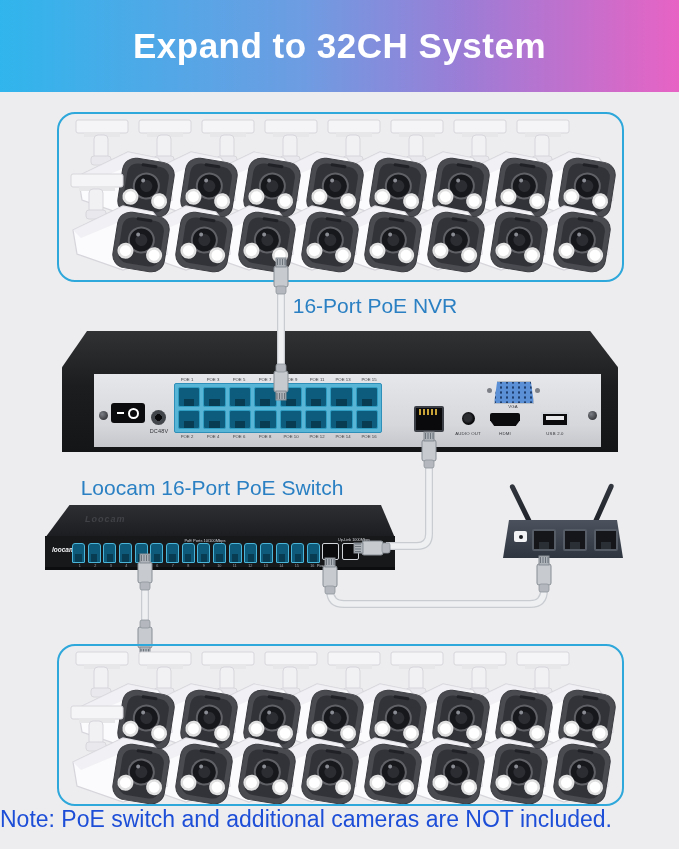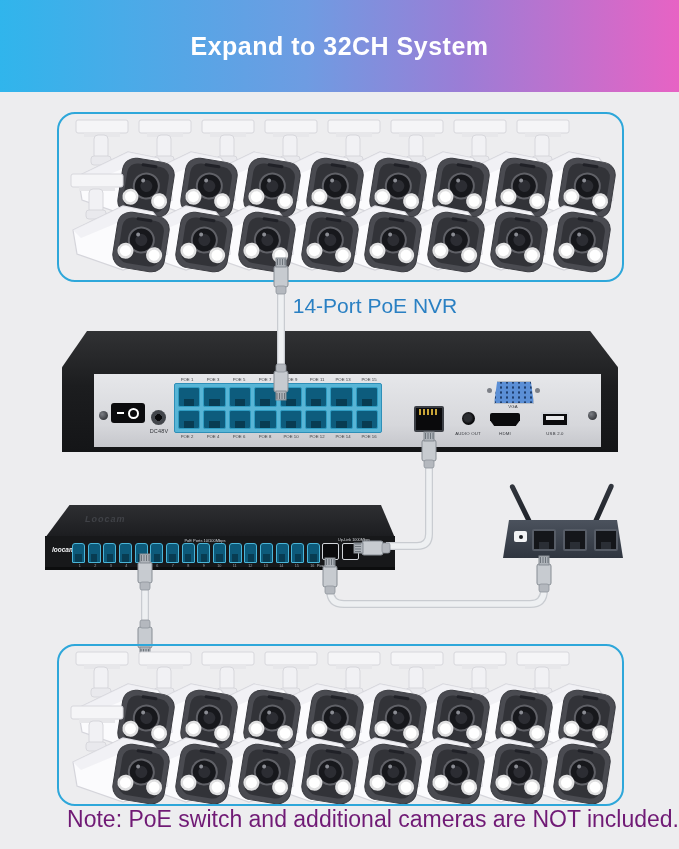--- a/index.html
+++ b/index.html
@@ -3,34 +3,34 @@
 <meta charset="utf-8">
 <style>
   html,body{margin:0;padding:0;background:#ededef;font-family:"Liberation Sans",sans-serif;}
   .page{position:relative;width:679px;height:849px;background:#ededef;overflow:hidden;margin:0 auto;}
   .abs{position:absolute;}
 
   
   .banner{position:absolute;left:0;top:0;width:679px;height:92px;
     background:linear-gradient(90deg,#30b5ec 0%,#6e9ce2 45%,#9b7dd6 68%,#e763c4 100%);
     display:flex;align-items:center;justify-content:center;}
-  .banner h1{margin:0;color:#fff;font-size:25px;font-weight:bold;letter-spacing:.5px;}
+  .banner h1{margin:0;color:#fff;font-size:35px;font-weight:bold;letter-spacing:.5px;}
 
   
   .cam-box{position:absolute;left:57px;width:563px;border:2.5px solid #2ea7da;border-radius:18px;}
   .cam-box.top{top:112px;height:166px;}
   .cam-box.bottom{top:644px;height:158px;}
   .cam-grid{position:absolute;left:0;top:0;width:100%;height:100%;}
 
   
   .lbl{position:absolute;color:#2a80c3;font-weight:400;text-align:center;}
   .nvr-lbl{left:260px;top:294px;width:230px;font-size:21px;}
   .sw-lbl{left:62px;top:476px;width:300px;font-size:21px;}
   .router-lbl{left:503px;top:482px;width:120px;font-size:20px;}
-  .note{position:absolute;left:0;top:806px;width:679px;text-align:right;color:#701a75;font-size:23px;}
+  .note{position:absolute;left:0;top:806px;width:679px;text-align:left;color:#1d4ed8;font-size:23px;}
 
   
   .nvr-body{position:absolute;left:62px;top:331px;width:556px;height:121px;
     background:linear-gradient(180deg,#313234 0%,#1c1d1f 45%,#141517 100%);
     clip-path:polygon(4.5% 0,95% 0,100% 30%,100% 100%,0 100%,0 30%);}
   .nvr-face{position:absolute;left:94px;top:374px;width:507px;height:73px;
     background:linear-gradient(180deg,#e6e7ea 0%,#d6d7db 70%,#c6c7cc 100%);}
   .screw{position:absolute;width:9px;height:9px;border-radius:50%;
     background:radial-gradient(circle at 35% 35%,#7c7f85,#3a3c41 70%);}
   .pwr-switch{position:absolute;left:17px;top:29px;width:34px;height:20px;background:#0b0b0d;border-radius:3px;}
@@ -336,21 +336,22 @@
     <use href="#plug" transform="translate(273,256)"></use>
     <use href="#plug" transform="translate(289,402) rotate(180)"></use>
     <use href="#plug" transform="translate(421,430)"></use>
     <use href="#plug" transform="translate(352,556) rotate(-90)"></use>
     <use href="#plug" transform="translate(322,556)"></use>
     <use href="#plug" transform="translate(536,554)"></use>
     <use href="#plug" transform="translate(137,552)"></use>
     <use href="#plug" transform="translate(153,658) rotate(180)"></use>
   </svg>
 
-  <div class="lbl nvr-lbl">14-Port PoE NVR</div>
+  <div class="lbl nvr-lbl">16-Port PoE NVR</div>
+  <div class="lbl sw-lbl">Loocam 16-Port PoE Switch</div>
 
   <div class="cam-box bottom">
     <svg class="cam-grid" viewBox="0 0 563 154">
         <g transform="translate(446,2)">
           <use href="#cam-mount"></use>
           <use href="#cam-body"></use>
         </g>
         <g transform="translate(383,2)">
           <use href="#cam-mount"></use>
           <use href="#cam-body"></use>

